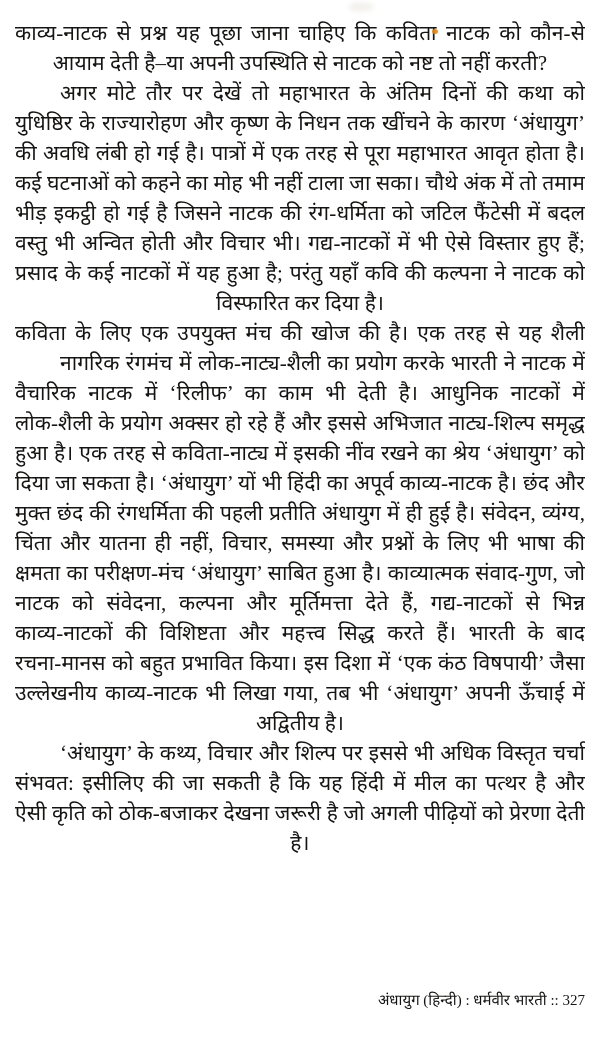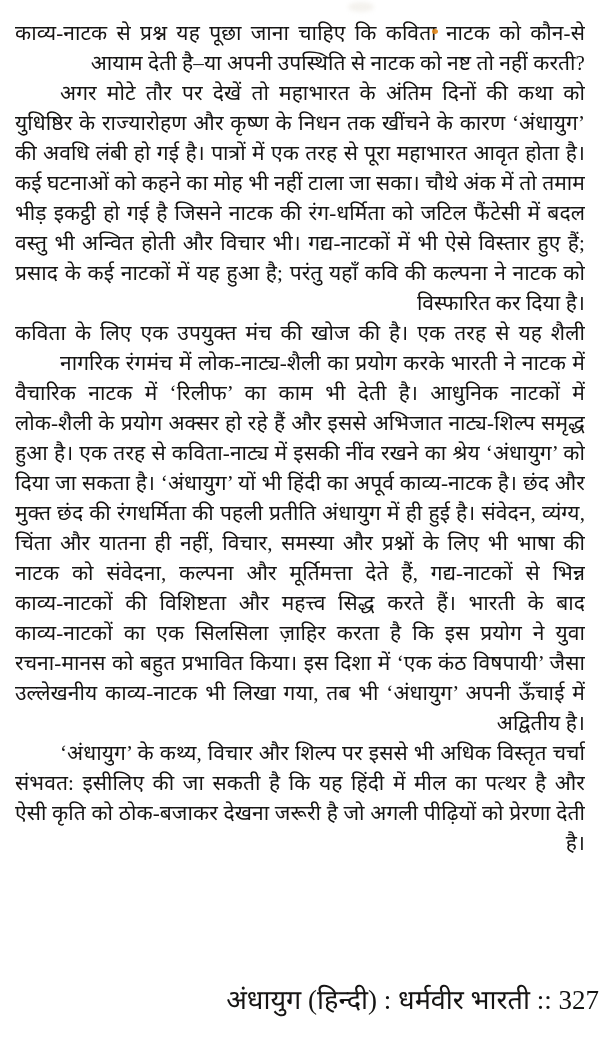--- a/index.html
+++ b/index.html
@@ -23,37 +23,37 @@
   }
   .text-block {
     width: 570px;
   }
   .line {
     height: 30px;
     line-height: 30px;
     font-size: 21px;
     letter-spacing: 0.1px;
     overflow: hidden;
-    text-align: right;
+    text-align: center;
   }
   .line.just {
     text-align: justify;
     text-align-last: justify;
     font-family: Liberation Serif, serif;
   }
   .line.indent {
     padding-left: 45px;
   }
   .footer {
     position: absolute;
     top: 985px;
-    left: 29px;
+    left: 15px;
     width: 570px;
     text-align: right;
-    font-size: 27px;
+    font-size: 15px;
     line-height: 30px;
     color: #151413;
   }
   .ink-speck {
     position: absolute;
     left: 432px;
     top: 29px;
     width: 6px;
     height: 5px;
     border-radius: 50% 60% 55% 50%;
@@ -86,23 +86,23 @@
       <div class="line just">प्रसाद के कई नाटकों में यह हुआ है; परंतु यहाँ कवि की कल्पना ने नाटक को</div>
       <div class="line">विस्फारित कर दिया है।</div>
       <div class="line just">कविता के लिए एक उपयुक्त मंच की खोज की है। एक तरह से यह शैली</div>
       <div class="line indent just">नागरिक रंगमंच में लोक-नाट्य-शैली का प्रयोग करके भारती ने नाटक में</div>
       <div class="line just">वैचारिक नाटक में ‘रिलीफ’ का काम भी देती है। आधुनिक नाटकों में</div>
       <div class="line just">लोक-शैली के प्रयोग अक्सर हो रहे हैं और इससे अभिजात नाट्य-शिल्प समृद्ध</div>
       <div class="line just">हुआ है। एक तरह से कविता-नाट्य में इसकी नींव रखने का श्रेय ‘अंधायुग’ को</div>
       <div class="line just">दिया जा सकता है। ‘अंधायुग’ यों भी हिंदी का अपूर्व काव्य-नाटक है। छंद और</div>
       <div class="line just">मुक्त छंद की रंगधर्मिता की पहली प्रतीति अंधायुग में ही हुई है। संवेदन, व्यंग्य,</div>
       <div class="line just">चिंता और यातना ही नहीं, विचार, समस्या और प्रश्नों के लिए भी भाषा की</div>
+      <div class="line just">क्षमता का परीक्षण-मंच ‘अंधायुग’ साबित हुआ है। काव्यात्मक संवाद-गुण, जो</div>
       <div class="line just">नाटक को संवेदना, कल्पना और मूर्तिमत्ता देते हैं, गद्य-नाटकों से भिन्न</div>
       <div class="line just">काव्य-नाटकों की विशिष्टता और महत्त्व सिद्ध करते हैं। भारती के बाद</div>
-      <div class="line just">काव्य-नाटकों का एक सिलसिला ज़ाहिर करता है कि इस प्रयोग ने युवा</div>
       <div class="line just">रचना-मानस को बहुत प्रभावित किया। इस दिशा में ‘एक कंठ विषपायी’ जैसा</div>
       <div class="line just">उल्लेखनीय काव्य-नाटक भी लिखा गया, तब भी ‘अंधायुग’ अपनी ऊँचाई में</div>
       <div class="line">अद्वितीय है।</div>
       <div class="line indent just">‘अंधायुग’ के कथ्य, विचार और शिल्प पर इससे भी अधिक विस्तृत चर्चा</div>
       <div class="line just">संभवत: इसीलिए की जा सकती है कि यह हिंदी में मील का पत्थर है और</div>
       <div class="line just">ऐसी कृति को ठोक-बजाकर देखना जरूरी है जो अगली पीढ़ियों को प्रेरणा देती</div>
       <div class="line">है।</div>
     </div>
 </div>
 

